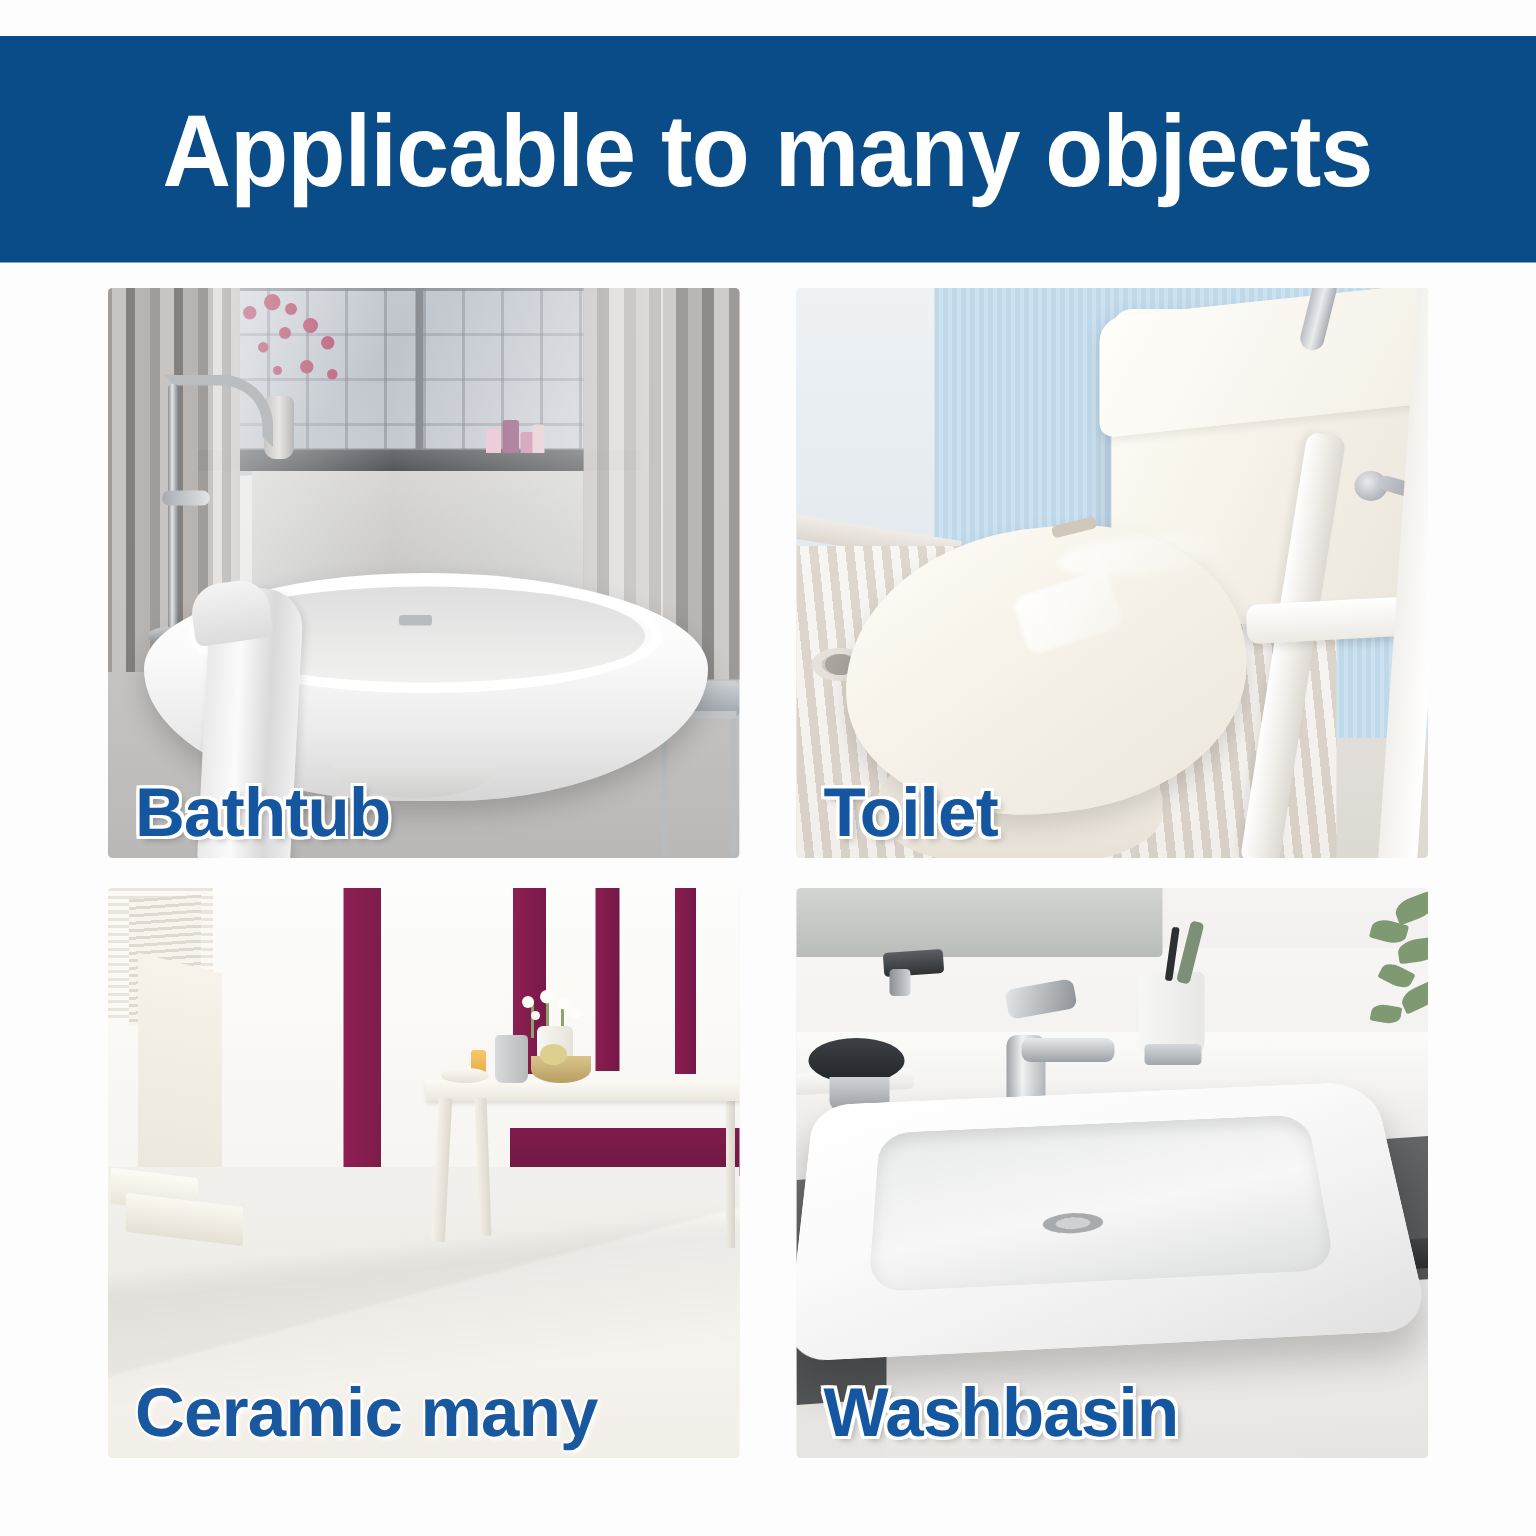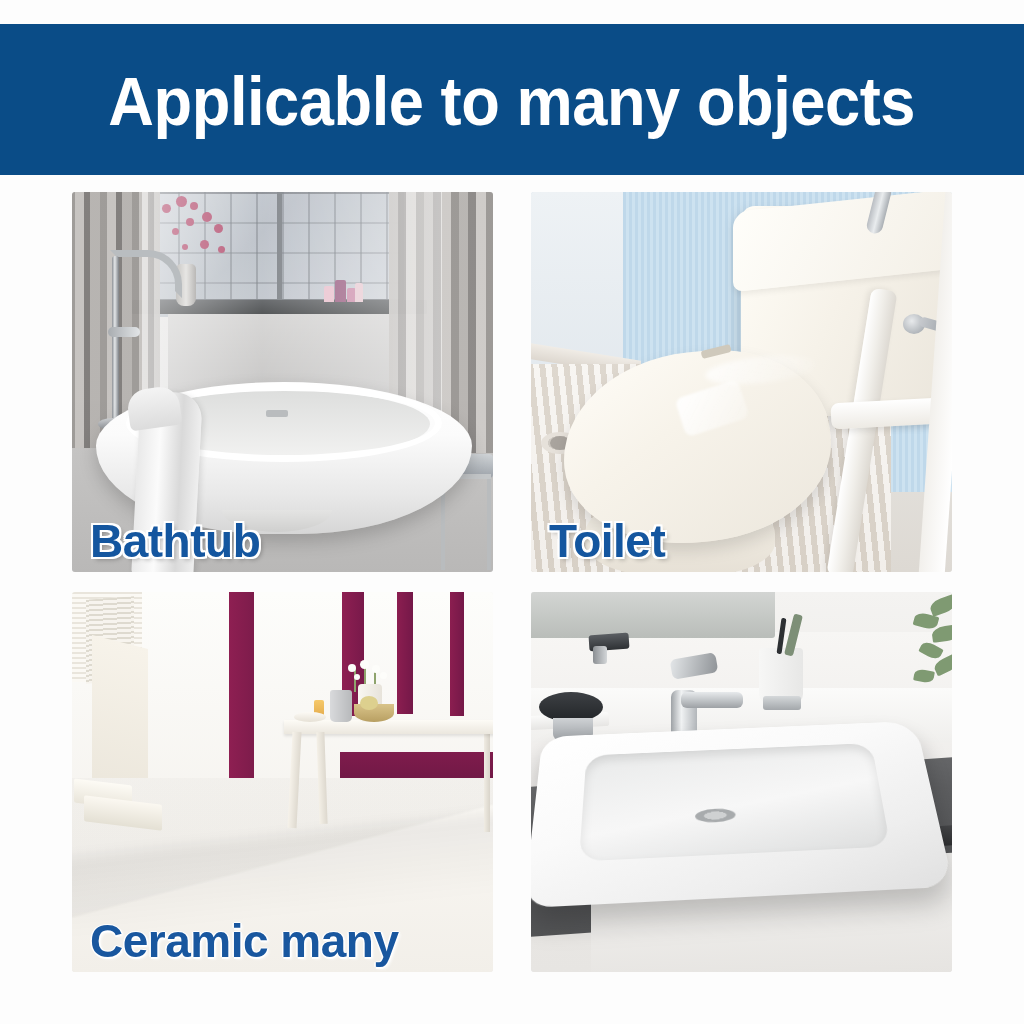--- a/index.html
+++ b/index.html
@@ -721,16 +721,17 @@
         <div class="wb-brush1"></div>
         <div class="wb-brush2"></div>
         <div class="wb-faucet-body"></div>
         <div class="wb-faucet-spout"></div>
         <div class="wb-faucet-lever"></div>
         <div class="wb-basin">
           <div class="wb-basin-well"></div>
           <div class="wb-drain"></div>
         </div>
       </div>
+      <div class="caption">Washbasin</div>
     </div>
 
   </div>
 </div>
 
 </body></html>

